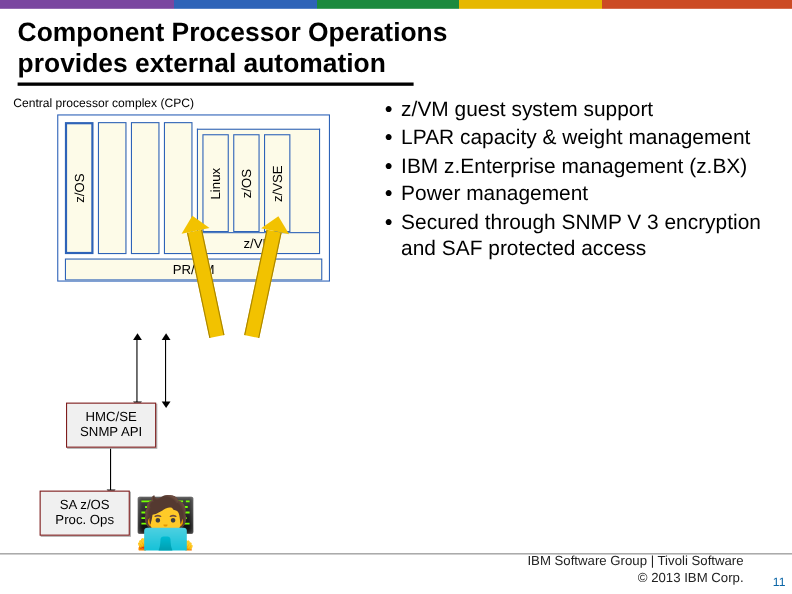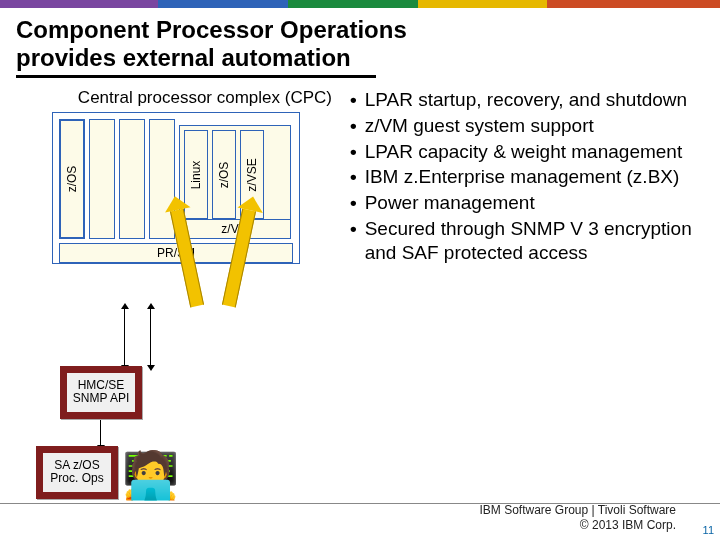--- a/index.html
+++ b/index.html
@@ -7,31 +7,31 @@
   body { font-family: Arial, Helvetica, sans-serif; color: #000; position: relative; background: #fff; }
   .banner { height: 8px; width: 100%; background: linear-gradient(90deg,#7a46a0 0 22%,#2e63b8 22% 40%,#1b8a3e 40% 58%,#e6b800 58% 76%,#cc4b24 76% 100%); margin-bottom: 4px;}
   .title { font-size: 24px; font-weight: bold; line-height: 1.15; padding: 4px 16px 2px; }
   .underline { height: 3px; width: 360px; background: #000; margin: 2px 16px 10px; }
   .content { display: flex; padding: 0 12px; gap: 14px; }
   .diagram { width: 320px; position: relative; }
   .bullets { flex: 1; font-size: 19px; line-height: 1.25; }
   .bullets ul { list-style: none; padding-left: 4px; }
   .bullets li { display: flex; gap: 8px; margin-bottom: 2px; }
   .bullets li::before { content: "•"; font-weight: bold; }
-  .cpc-label { text-align: right; font-size: 17px; margin-bottom: 4px; }
+  .cpc-label { text-align: left; font-size: 11px; margin-bottom: 4px; }
   .cpc-box { position: relative; margin-left: 40px; width: 248px; border: 1px solid #2e63b8; background:#fff; padding: 6px 6px 0; }
   .partitions { display: flex; gap: 4px; height: 120px; align-items: flex-end; }
   .slot { width: 26px; height: 100%; border: 1px solid #2e63b8; background: #fdfbe8; position: relative; overflow: hidden; }
   .slot .v { position:absolute; left:50%; top:50%; transform: translate(-50%,-50%) rotate(-90deg); font-size:12px; white-space:nowrap; }
   .zvm { border: 1px solid #2e63b8; background: #fdfbe8; font-size: 12px; text-align:center; padding:2px 0; margin-top:0; }
   .zvm-wrap { display:flex; flex-direction:column; width: 112px; }
   .zvm-inner { display:flex; gap:4px; height:94px; padding: 4px 4px 0; border:1px solid #2e63b8; border-bottom:none; background:#fdfbe8;}
   .zvm-inner .slot { width: 24px; height: 100%; }
   .prsm { border: 1px solid #2e63b8; background: #fdfbe8; font-size: 12px; text-align: center; padding: 2px 0; margin-top:4px; }
-  .node { position: absolute; width: 82px; border: 7px solid #7f1d1d; background:#f0f0f0; font-size: 12px; text-align:center; padding: 6px 4px; line-height:1.1; box-shadow: 1px 1px 0 #aaa;}
+  .node { position: absolute; width: 82px; border: 1px solid #7f1d1d; background:#f0f0f0; font-size: 12px; text-align:center; padding: 6px 4px; line-height:1.1; box-shadow: 1px 1px 0 #aaa;}
   .node.hmc { top: 278px; left: 48px; }
   .node.sa  { top: 358px; left: 24px; }
   .slot.bold { border-width:2px; }
   .person { position:absolute; top:360px; left:110px; font-size:46px; }
   .footer { position:absolute; right: 44px; bottom: 8px; font-size: 12px; text-align: right; line-height:1.2; color:#222;}
   .pagenum { position:absolute; right: 6px; bottom: 4px; font-size: 11px; color:#0a65a6; }
   .footer-rule { position:absolute; bottom: 36px; left:0; width:100%; height:1px; background:#888; }
   
   .arrow { position:absolute; }
   .arrow.yellow1 { left: 168px; top: 121px; width: 14px; height: 98px; background:#f2c200; border-left:1px solid #a88400; border-right:1px solid #a88400; transform: rotate(-12deg);}
@@ -99,23 +99,20 @@
     <div class="node hmc" style="white-space:pre-line">HMC/SE
 SNMP API</div>
     <div class="node sa" style="white-space:pre-line">SA z/OS
 Proc. Ops</div>
     <div class="person">🧑‍💻</div>
   </div>
 
   <div class="bullets">
     <ul>
       <li>
-          <span>LPAR startup, recovery, and shutdown</span>
-        </li>
-      <li>
           <span>z/VM guest system support</span>
         </li>
       <li>
           <span>LPAR capacity &amp; weight management</span>
         </li>
       <li>
           <span>IBM z.Enterprise management (z.BX)</span>
         </li>
       <li>
           <span>Power management</span>

